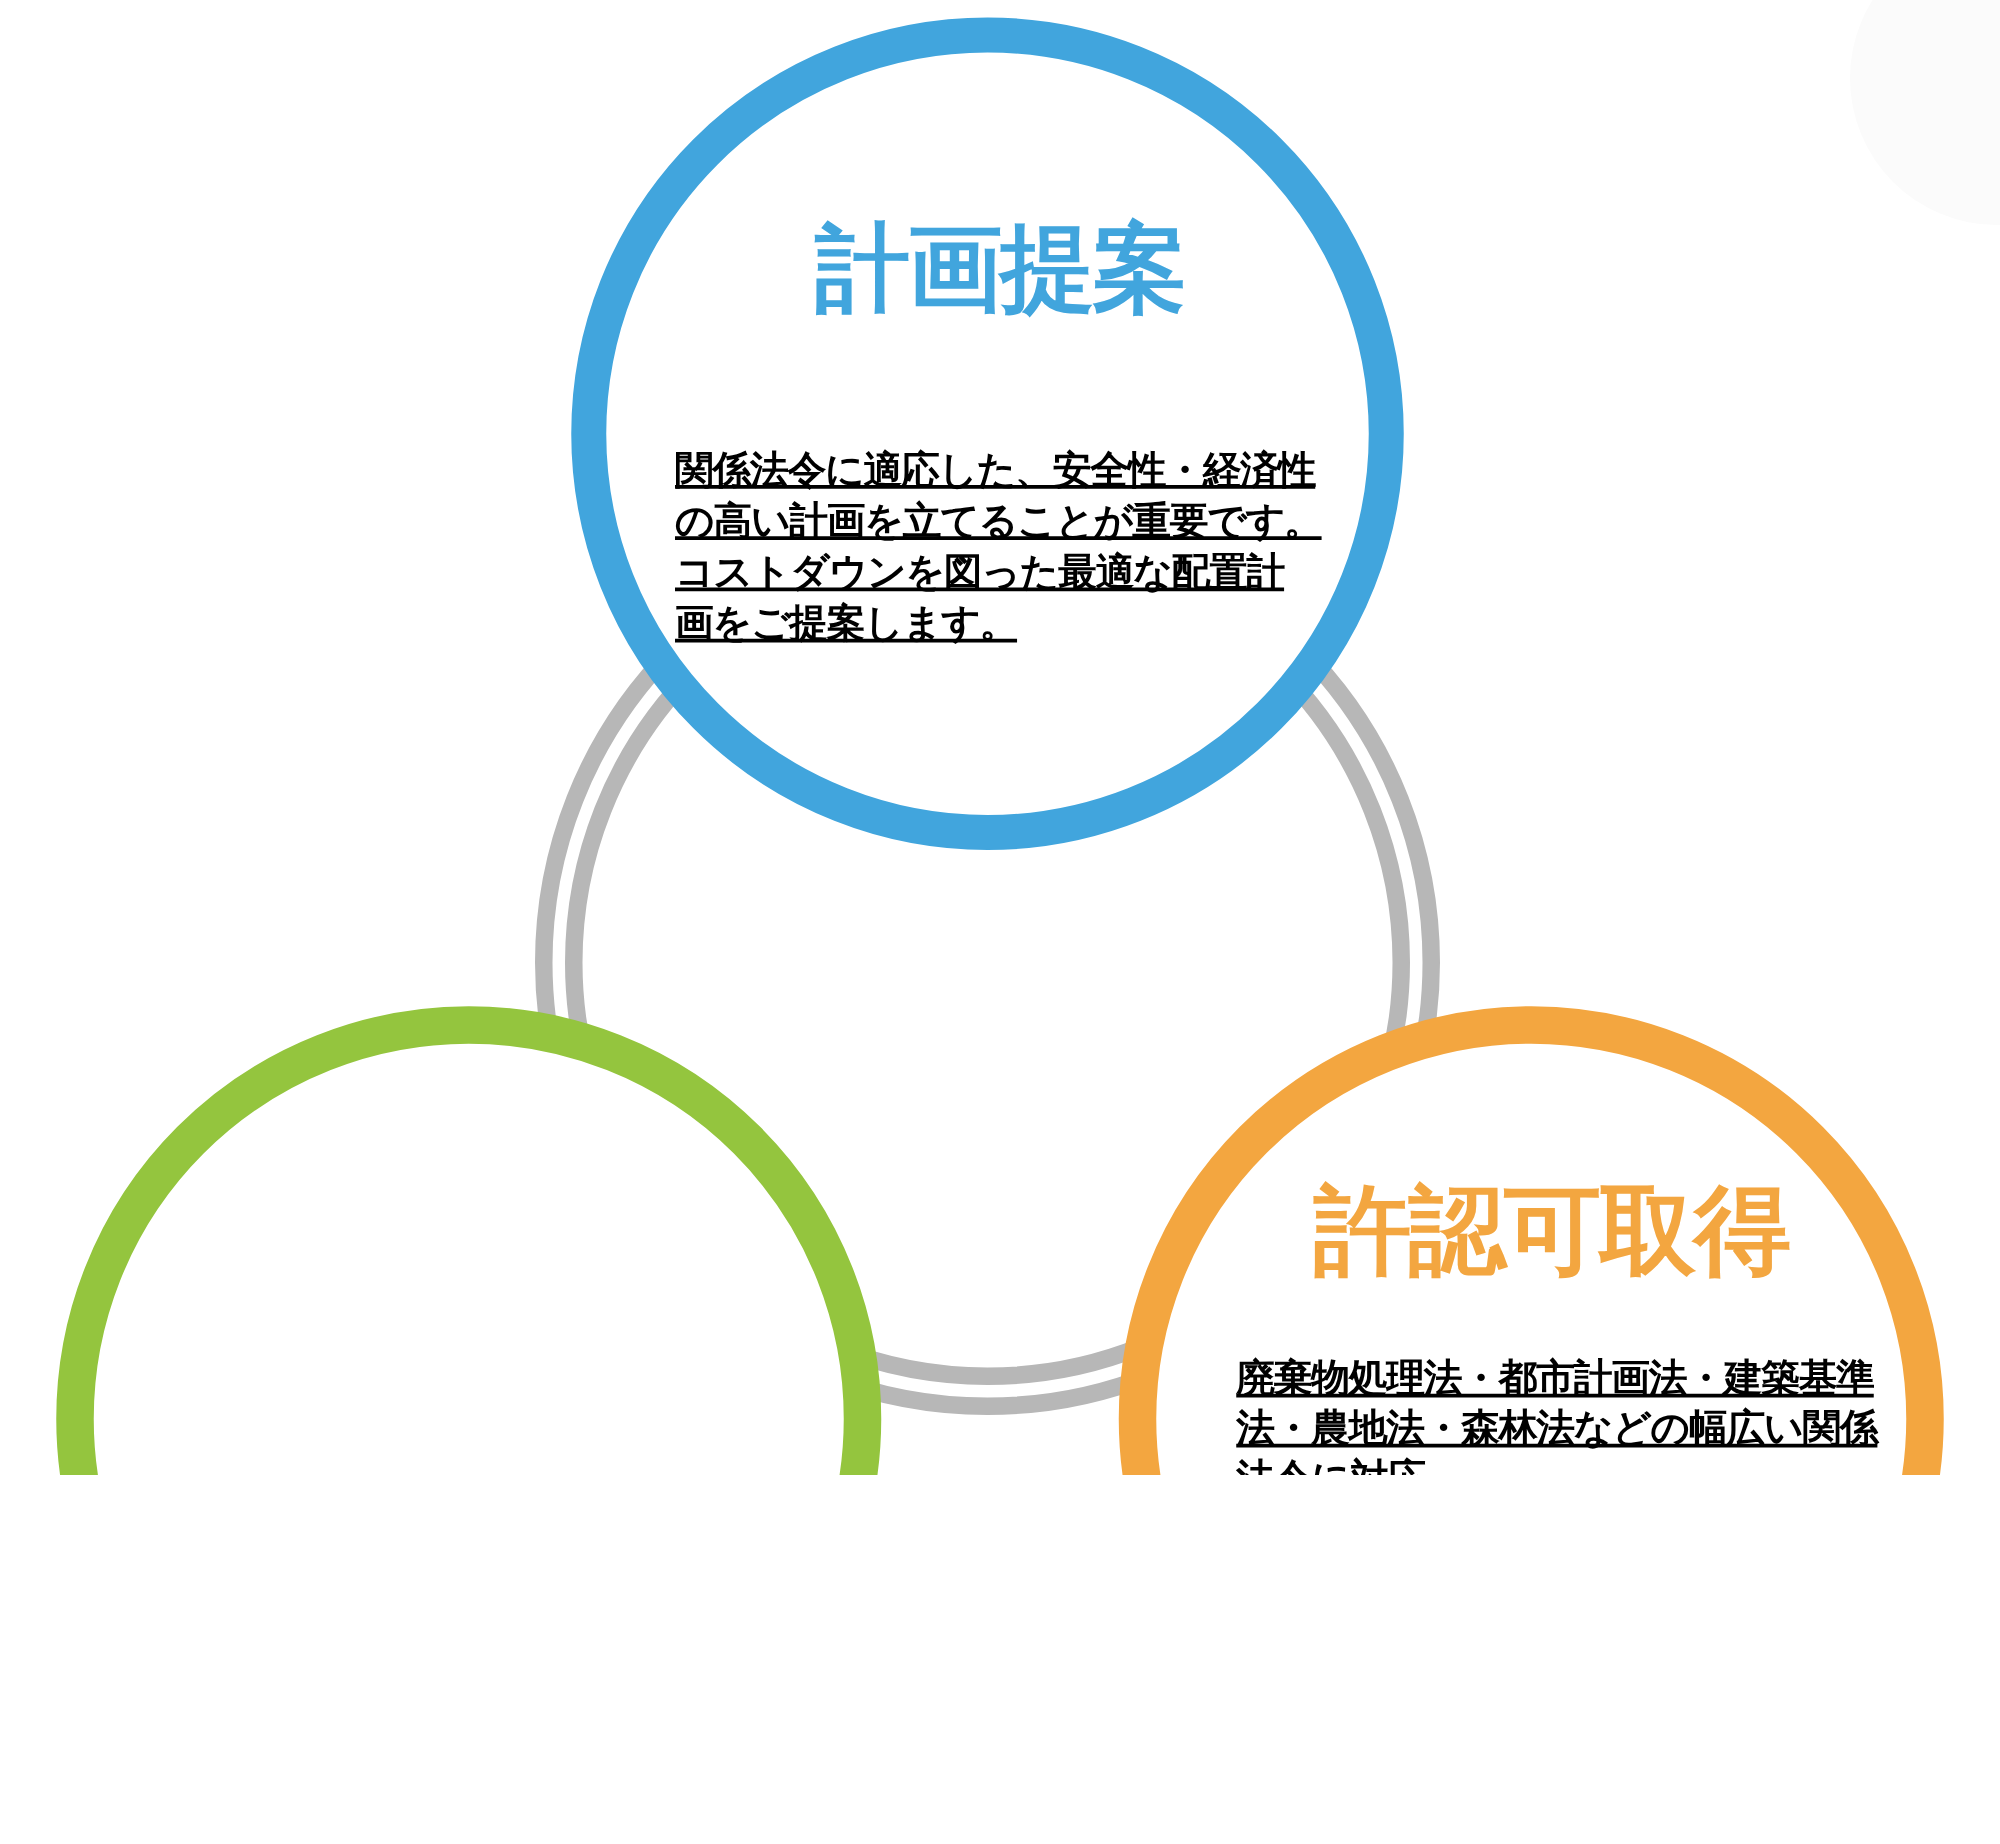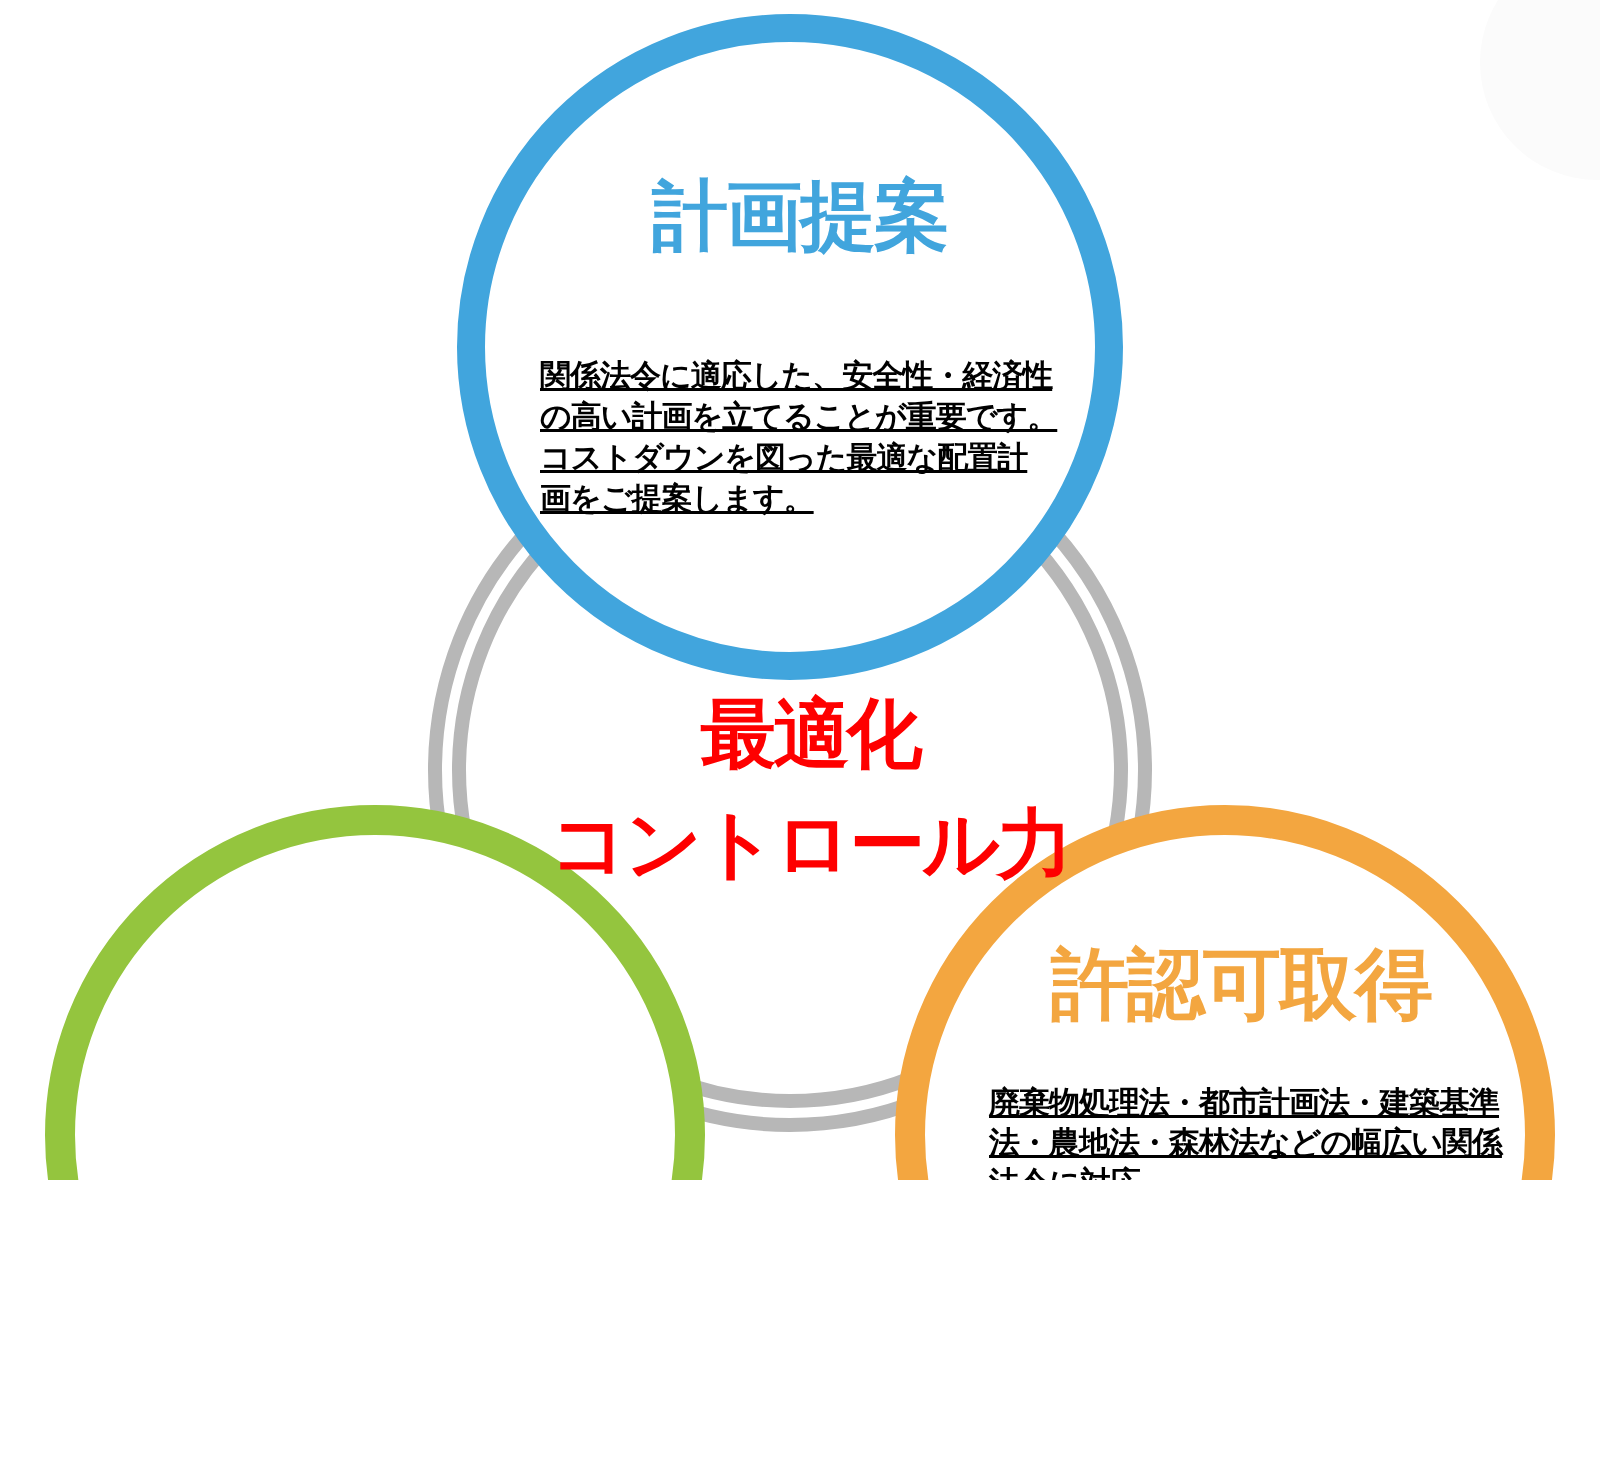--- a/index.html
+++ b/index.html
@@ -90,16 +90,14 @@
 
 
   <div class="abs title title-permit">許認可取得</div>
   <div class="abs desc desc-permit">廃棄物処理法・都市計画法・建築基準
 法・農地法・森林法などの幅広い関係
 法令に対応。
 行政書士・土地家屋調査士・環境調査
 が連携し、抜け漏れなく許認可を取
 得するノウハウを強みとしています。</div>
 
-  <div class="abs center-label">最適化
-コントロール力</div>
 
 </div>
 
 </body></html>

